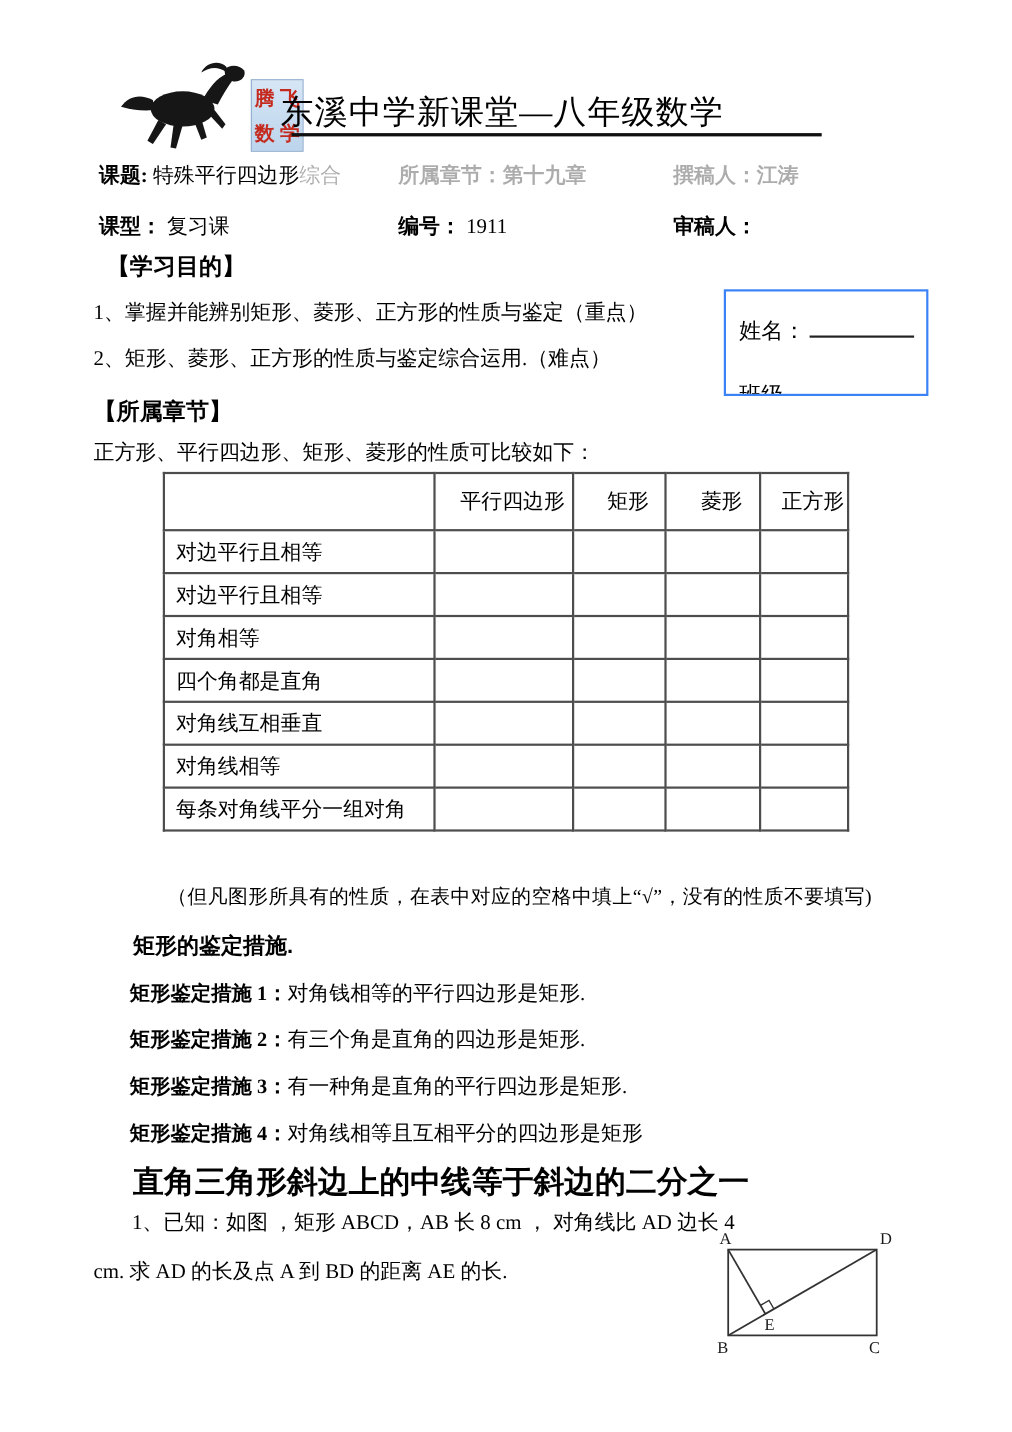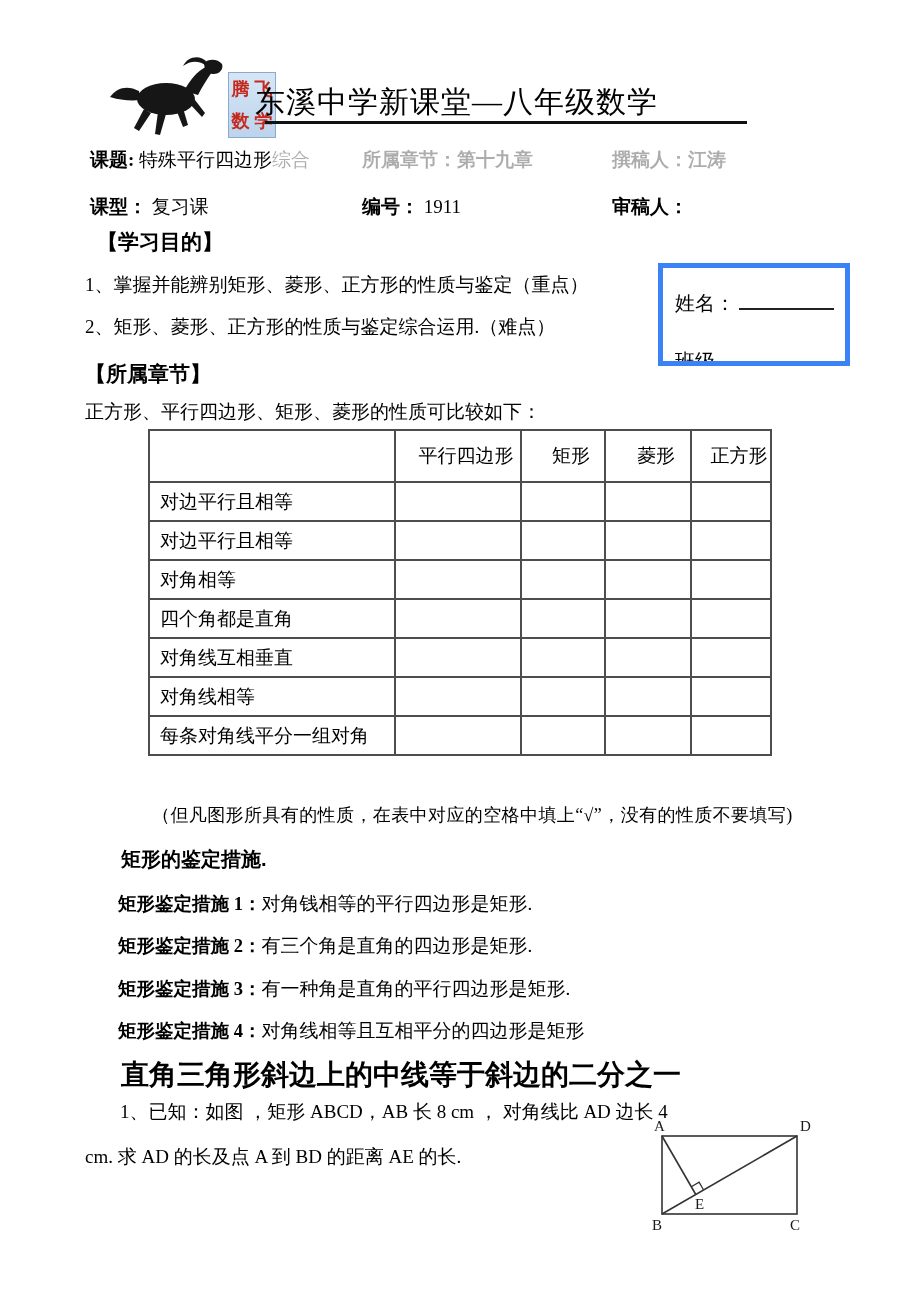--- a/index.html
+++ b/index.html
@@ -27,21 +27,21 @@
     left:255px;top:82px;width:500px;text-align:left;
     font-size:30px;font-weight:normal;letter-spacing:1px;white-space:nowrap;
   }
   .title-rule{left:265px;top:121px;width:482px;height:3px;background:#111;}
 
   
   .info-label{font-weight:bold;}
 
   .name-box{
     left:658px;top:263px;width:182px;height:93px;
-    border:5px solid #3b82f6;overflow:hidden;font-family:Liberation Mono, monospace;
+    border:2px solid #3b82f6;overflow:hidden;font-family:Liberation Mono, monospace;
   }
   .name-line{
     display:inline-block;width:95px;height:14px;
     border-bottom:2px solid #222;margin-left:4px;
   }
 
   
   table.cmp{border-collapse:collapse;table-layout:fixed;width:622px;}
   table.cmp td{border:2px solid #4d4d4d;font-size:19px;padding:0;}
   table.cmp tr.head td{height:50px;text-align:center;vertical-align:middle;padding-left:16px;}

